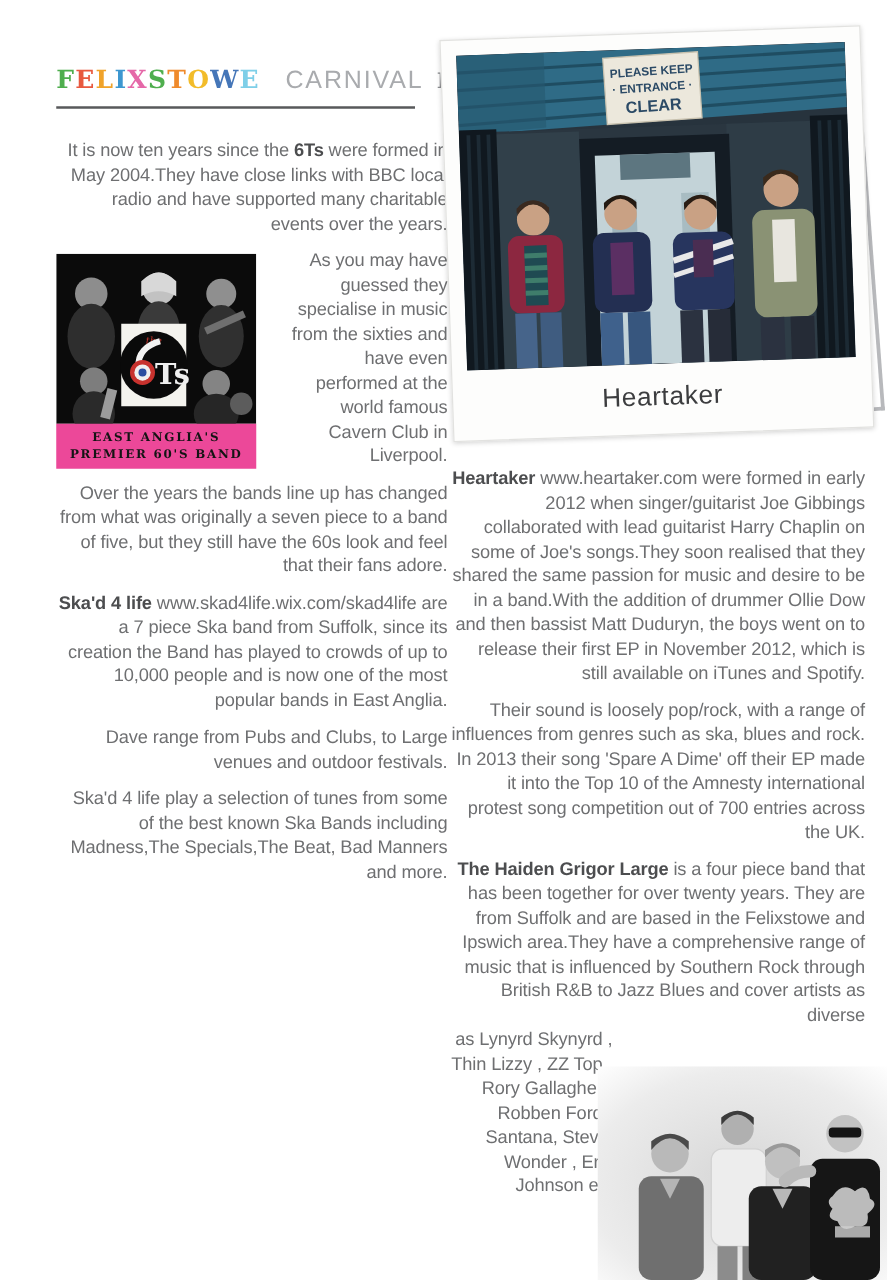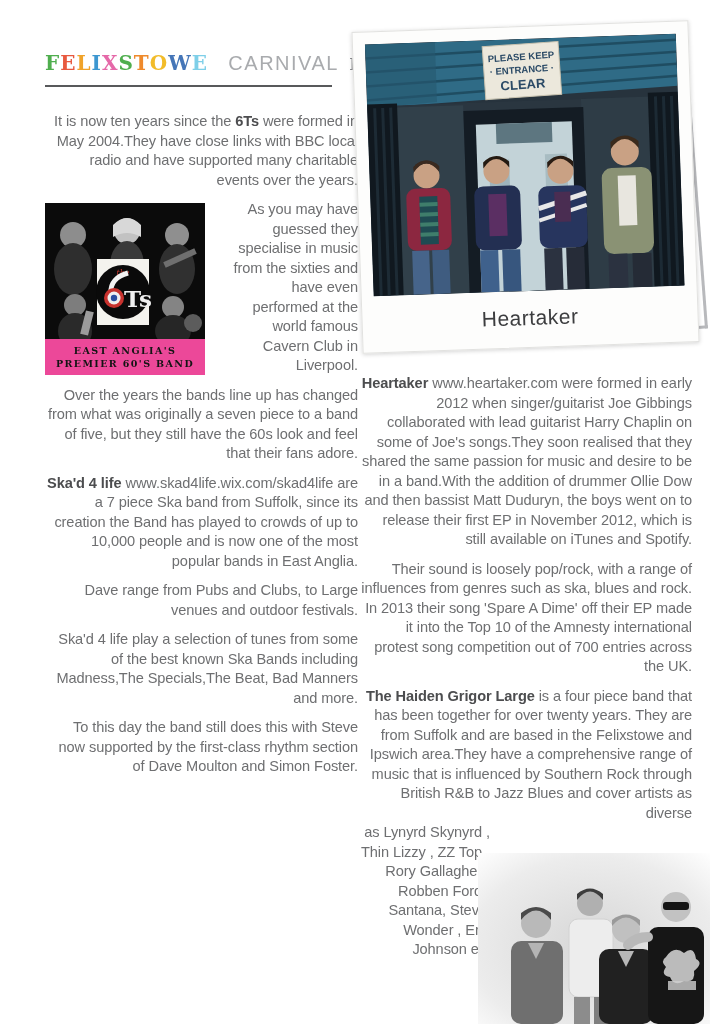--- a/index.html
+++ b/index.html
@@ -89,21 +89,20 @@
           <span>PREMIER 60'S BAND</span>
         </div>
       </figure>
       <p>As you may have guessed they specialise in music from the sixties and have even performed at the world famous Cavern Club in Liverpool.</p>
     </div>
 
     <p><b></b><span>Over the years the bands line up has changed from what was originally a seven piece to a band of five, but they still have the 60s look and feel that their fans adore.</span></p>
     <p><b>Ska'd 4 life</b><span> www.skad4life.wix.com/skad4life are a 7 piece Ska band from Suffolk, since its creation the Band has played to crowds of up to 10,000 people and is now one of the most popular bands in East Anglia.</span></p>
     <p><b></b><span>Dave range from Pubs and Clubs, to Large venues and outdoor festivals.</span></p>
     <p><b></b><span>Ska'd 4 life play a selection of tunes from some of the best known Ska Bands including Madness,The Specials,The Beat, Bad Manners and more.</span></p>
-    <p><b></b><span>To this day the band still does this with Steve now supported by the first-class rhythm section of Dave Moulton and Simon Foster.</span></p>
   </div>
 
   <div class="polaroid-backing"></div>
   <div class="polaroid">
     <div class="photo">
       <svg width="311" height="252" viewBox="0 0 311 252" preserveAspectRatio="none">
         <rect x="0" y="0" width="311" height="252" fill="#27333d"></rect>
 
         <polygon points="0,0 311,0 311,52 0,64" fill="#2f6b86"></polygon>
         <path d="M0,14 L311,6" stroke="#1f4d62" stroke-width="2.5" fill="none"></path>

